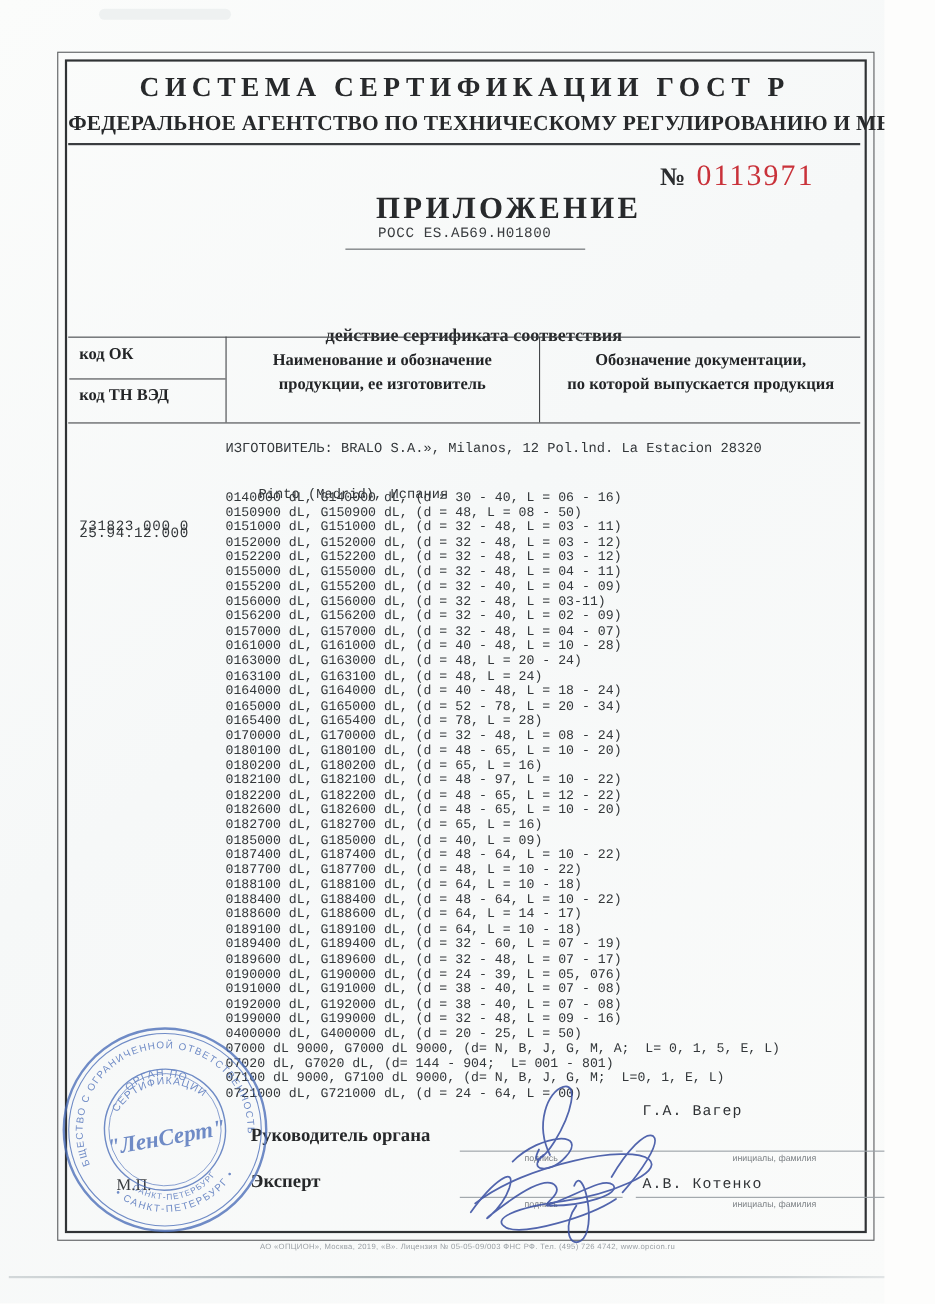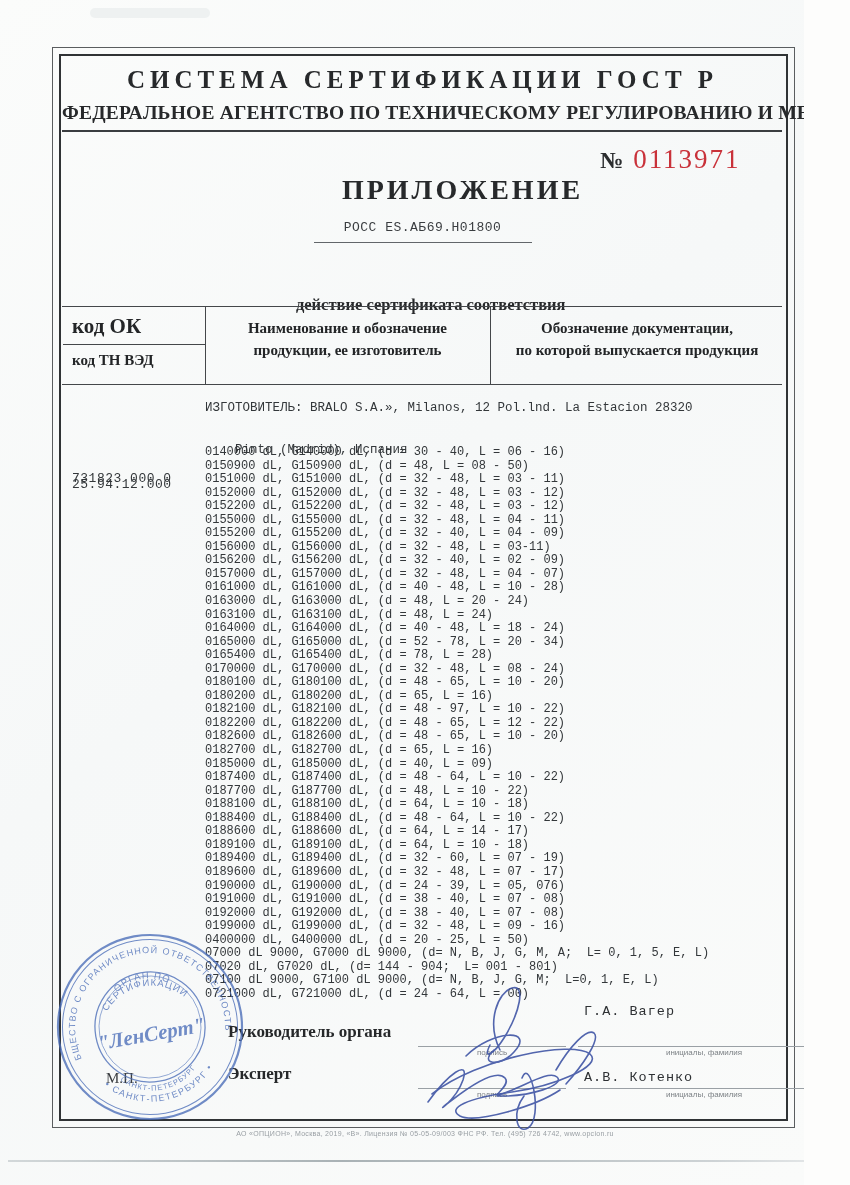--- a/index.html
+++ b/index.html
@@ -17,30 +17,30 @@
   .sys-title{left:62px;top:66px;width:721px;text-align:center;font-weight:bold;font-size:25px;letter-spacing:5px;color:#27292b;}
   .agency-title{left:62px;top:102px;width:721px;text-align:center;font-weight:bold;font-size:19.5px;letter-spacing:0.2px;color:#27292b;white-space:nowrap;}
   .form-no{left:600px;top:144px;display:flex;align-items:baseline;gap:10px;}
   .form-no .nsign{font-size:23px;font-weight:bold;color:#2b2d2f;}
   .form-no .digits{font-family:Liberation Serif, serif;font-size:27px;letter-spacing:2px;color:#c9323a;}
   .doc-title{left:62px;top:174px;width:721px;text-align:center;font-weight:bold;font-size:28px;letter-spacing:3px;color:#27292b;margin-left:40px;}
   .cert-row{left:62px;top:204px;width:721px;display:flex;justify-content:center;align-items:flex-end;gap:8px;}
   .cert-label{font-weight:bold;font-size:17.5px;padding-bottom:2px;}
   .cert-value{border-bottom:1.5px solid #62666a;min-width:210px;text-align:center;
     font-family:"Liberation Mono","DejaVu Sans Mono",monospace;font-size:13px;letter-spacing:.5px;
-    padding:0 4px 7px 4px;color:#3a3d40;margin-top:16px;}
+    padding:0 4px 7px 4px;color:#3a3d40;}
   .subtitle{left:62px;top:250px;width:721px;text-align:center;font-weight:bold;font-size:16.5px;line-height:22px;white-space:pre;color:#27292b;}
   
   .th-line{border-top:1.5px solid #44474a;}
   .th-top{left:62px;top:306px;width:720px;}
   .th-bottom{left:62px;top:384px;width:720px;}
   .th-split{left:63px;top:344px;width:142px;}
   .th-vdiv{border-left:1.5px solid #44474a;height:78px;top:306px;}
   .th-v1{left:205px;} .th-v2{left:490px;}
-  .th-c1a{left:72px;top:314px;font-size:21px;font-weight:600;}
+  .th-c1a{left:72px;top:314px;font-size:15px;font-weight:600;}
   .th-c1b{left:72px;top:352px;font-size:15px;font-weight:600;}
   .th-c2{left:206px;top:317px;width:283px;text-align:center;font-size:15px;font-weight:600;line-height:22px;}
   .th-c3{left:491px;top:317px;width:292px;text-align:center;font-size:15px;font-weight:600;line-height:22px;}
   
   .mono{font-family:"Liberation Mono","DejaVu Sans Mono",monospace;color:#33373a;}
   .manufacturer{left:205px;top:398px;font-size:12.5px;line-height:21px;white-space:pre;}
   .ok-code{left:72px;top:444px;font-size:13px;letter-spacing:.5px;margin-top:33px;}
   .tnved-code{left:72px;top:471px;font-size:13px;letter-spacing:.5px;}
   .product-lines{left:205px;top:446px;font-size:12px;line-height:13.55px;white-space:pre;}
   .product-lines .pline{height:13.55px;}

